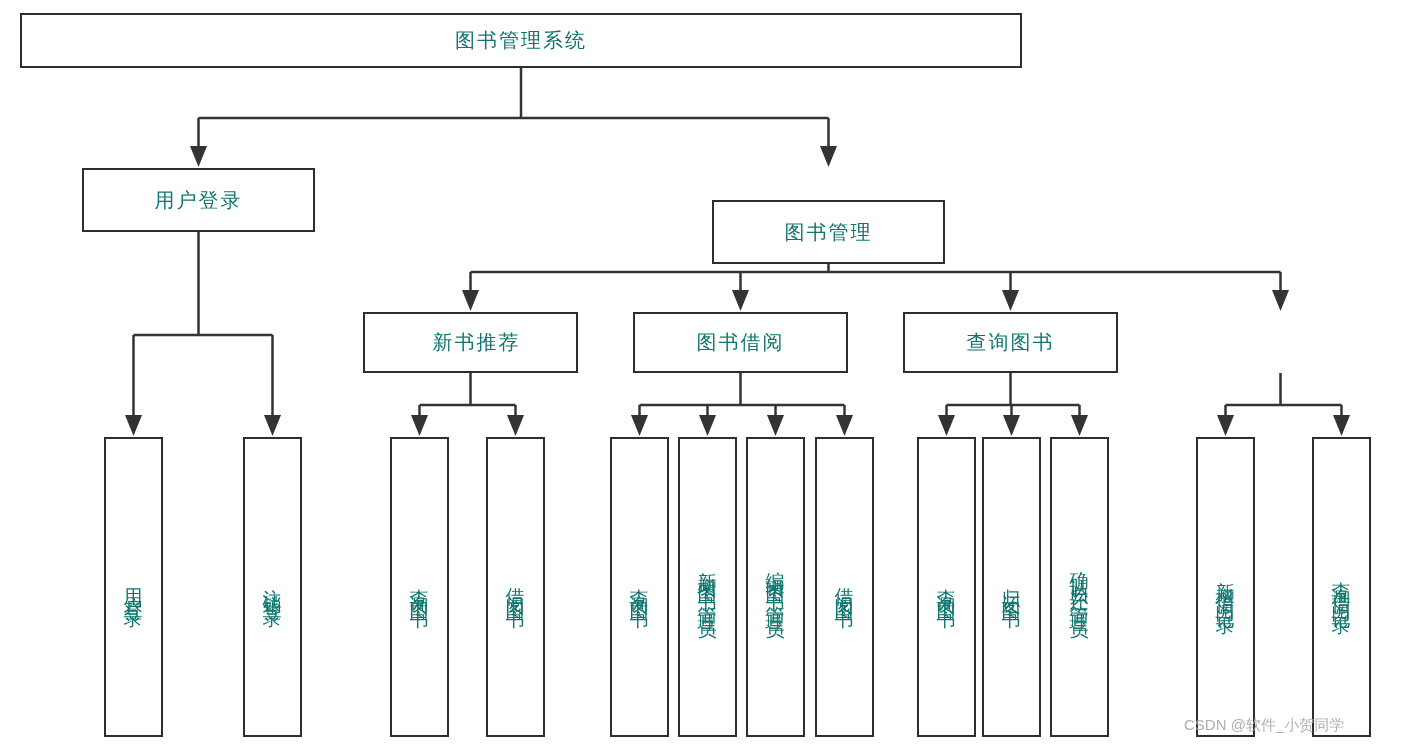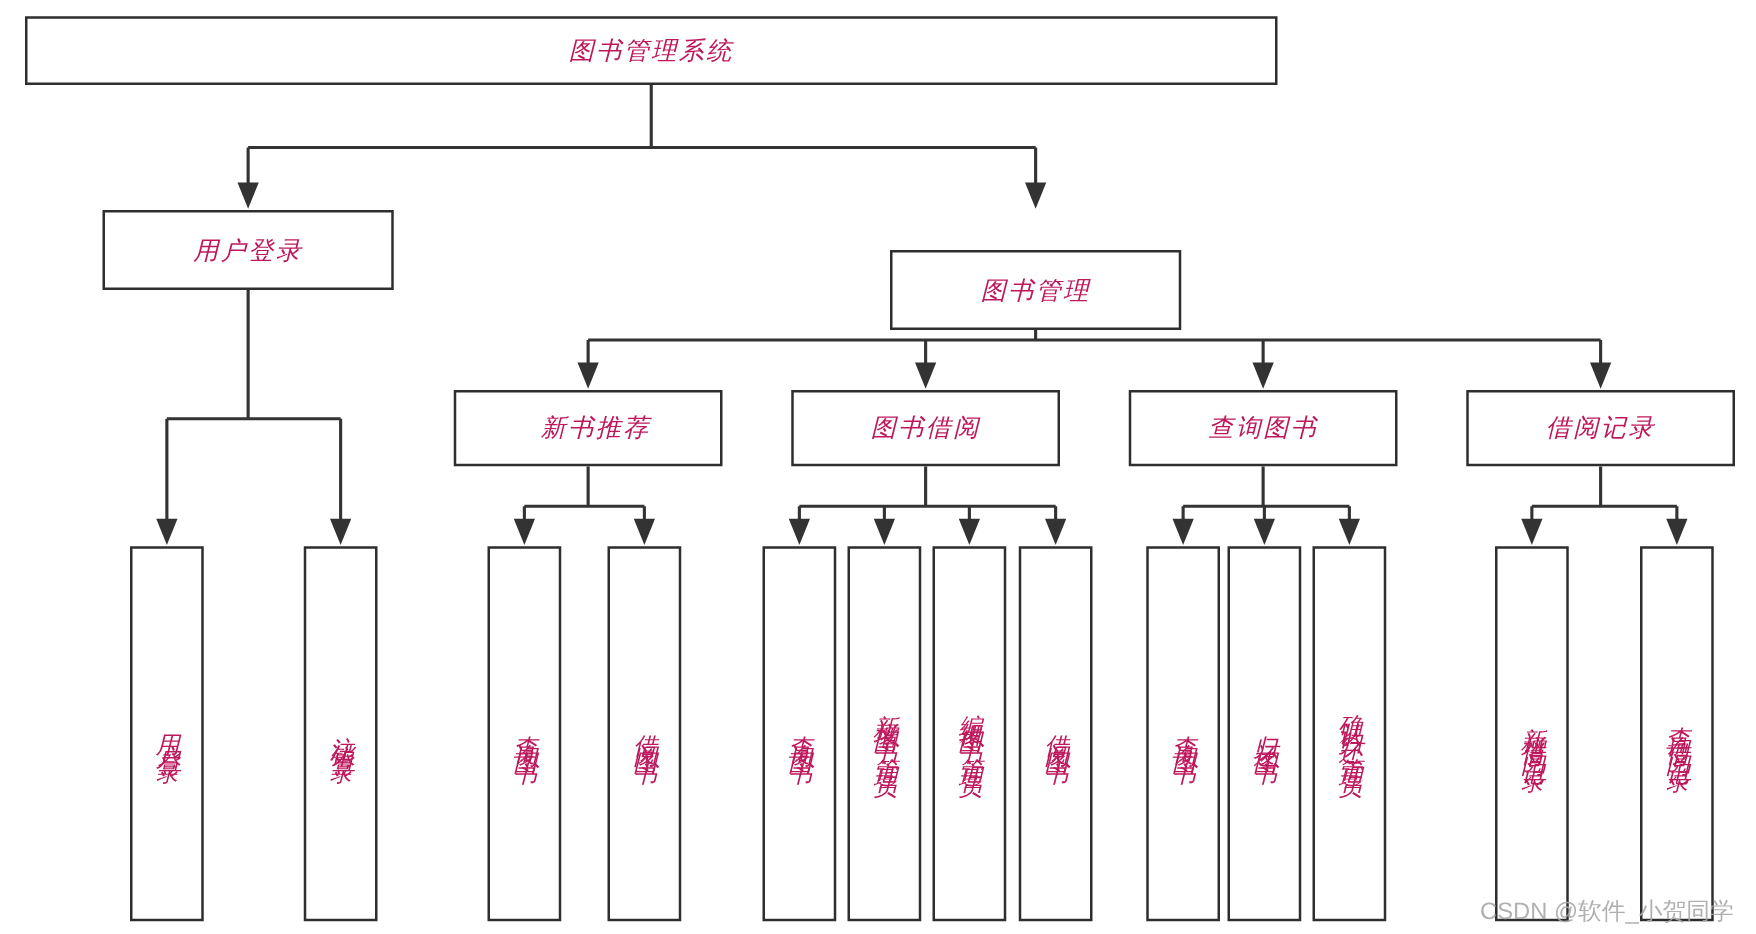--- a/index.html
+++ b/index.html
@@ -4,34 +4,34 @@
 <style>
   html,body{margin:0;padding:0;background:#ffffff;}
   .canvas{
     position:relative;width:1405px;height:747px;background:#ffffff;
     font-family:"Liberation Sans", sans-serif;overflow:hidden;
   }
   .connectors{position:absolute;left:0;top:0;z-index:1;}
   .box{
     position:absolute;box-sizing:border-box;background:#ffffff;
     border:2.5px solid #2e2e2e;display:flex;align-items:center;justify-content:center;
-    color:#be185d;z-index:2;font-style:italic;
+    color:#0f766e;z-index:2;
   }
   .hlabel{font-size:20px;letter-spacing:2px;white-space:nowrap;}
   .vbox .vlabel{
     writing-mode:vertical-rl;text-orientation:mixed;
     font-size:19px;letter-spacing:7px;line-height:1;white-space:nowrap;
   }
   .root-box{left:20px;top:13px;width:1002px;height:55px;}
   .l2{top:168px;width:233px;height:64px;}
   .l3{top:312px;width:215px;height:61px;}
   .l4{top:437px;width:59px;height:300px;}
   .watermark{
     position:absolute;left:1184px;top:716px;z-index:6;
-    font-size:19px;color:#a8a8a8;opacity:.9;white-space:nowrap;
+    font-size:15px;color:#a8a8a8;opacity:.9;white-space:nowrap;
   }
 </style>
 </head>
 <body>
 
 <div class="canvas">
 
   <svg class="connectors" width="1405" height="747" viewBox="0 0 1405 747">
     <g stroke="#333333" stroke-width="2.5" fill="none">
       <path d="M521 68 V118 M198.5 118 H828.5 M198.5 118 V150 M828.5 118 V150"></path>
@@ -78,23 +78,20 @@
 
   <div class="box l3" style="left:363px;padding-left:12px;">
     <span class="hlabel">新书推荐</span>
   </div>
   <div class="box l3" style="left:633px;">
     <span class="hlabel">图书借阅</span>
   </div>
   <div class="box l3" style="left:903px;">
     <span class="hlabel">查询图书</span>
   </div>
-  <div class="box l3" style="left:1173px;">
-    <span class="hlabel">借阅记录</span>
-  </div>
 
   <div class="box l4 vbox" style="left:104px;">
     <span class="vlabel">用户登录</span>
   </div>
   <div class="box l4 vbox" style="left:243px;">
     <span class="vlabel">注销登录</span>
   </div>
 
   <div class="box l4 vbox" style="left:390px;">
     <span class="vlabel">查询图书</span>

